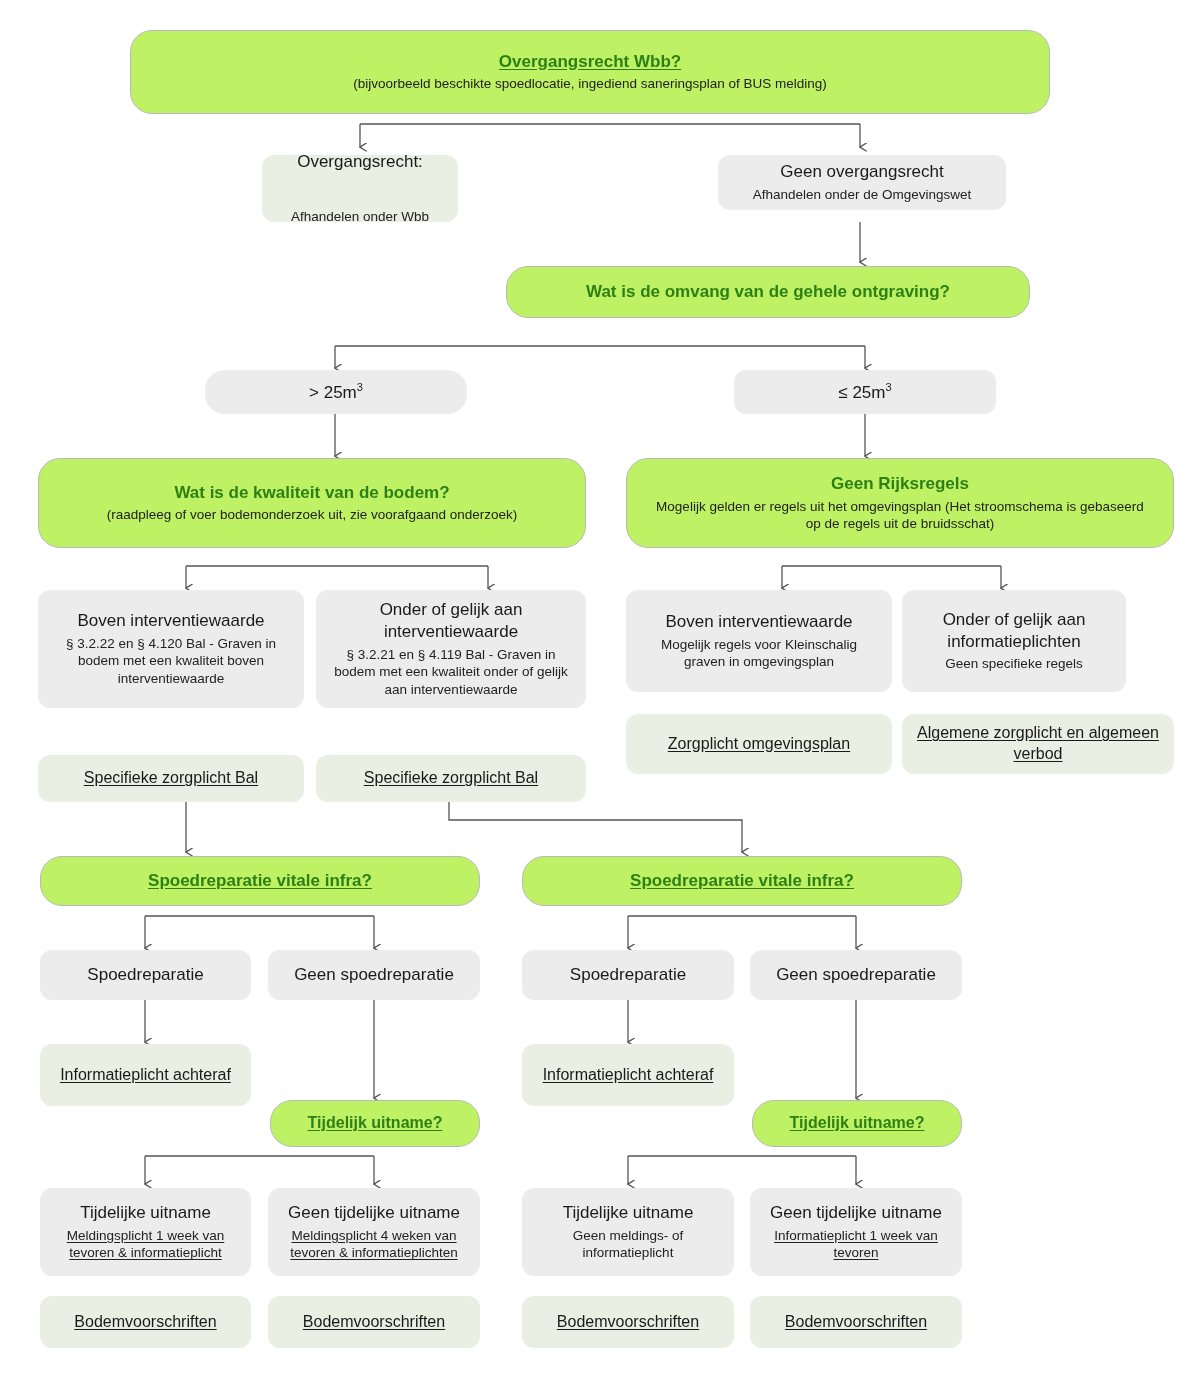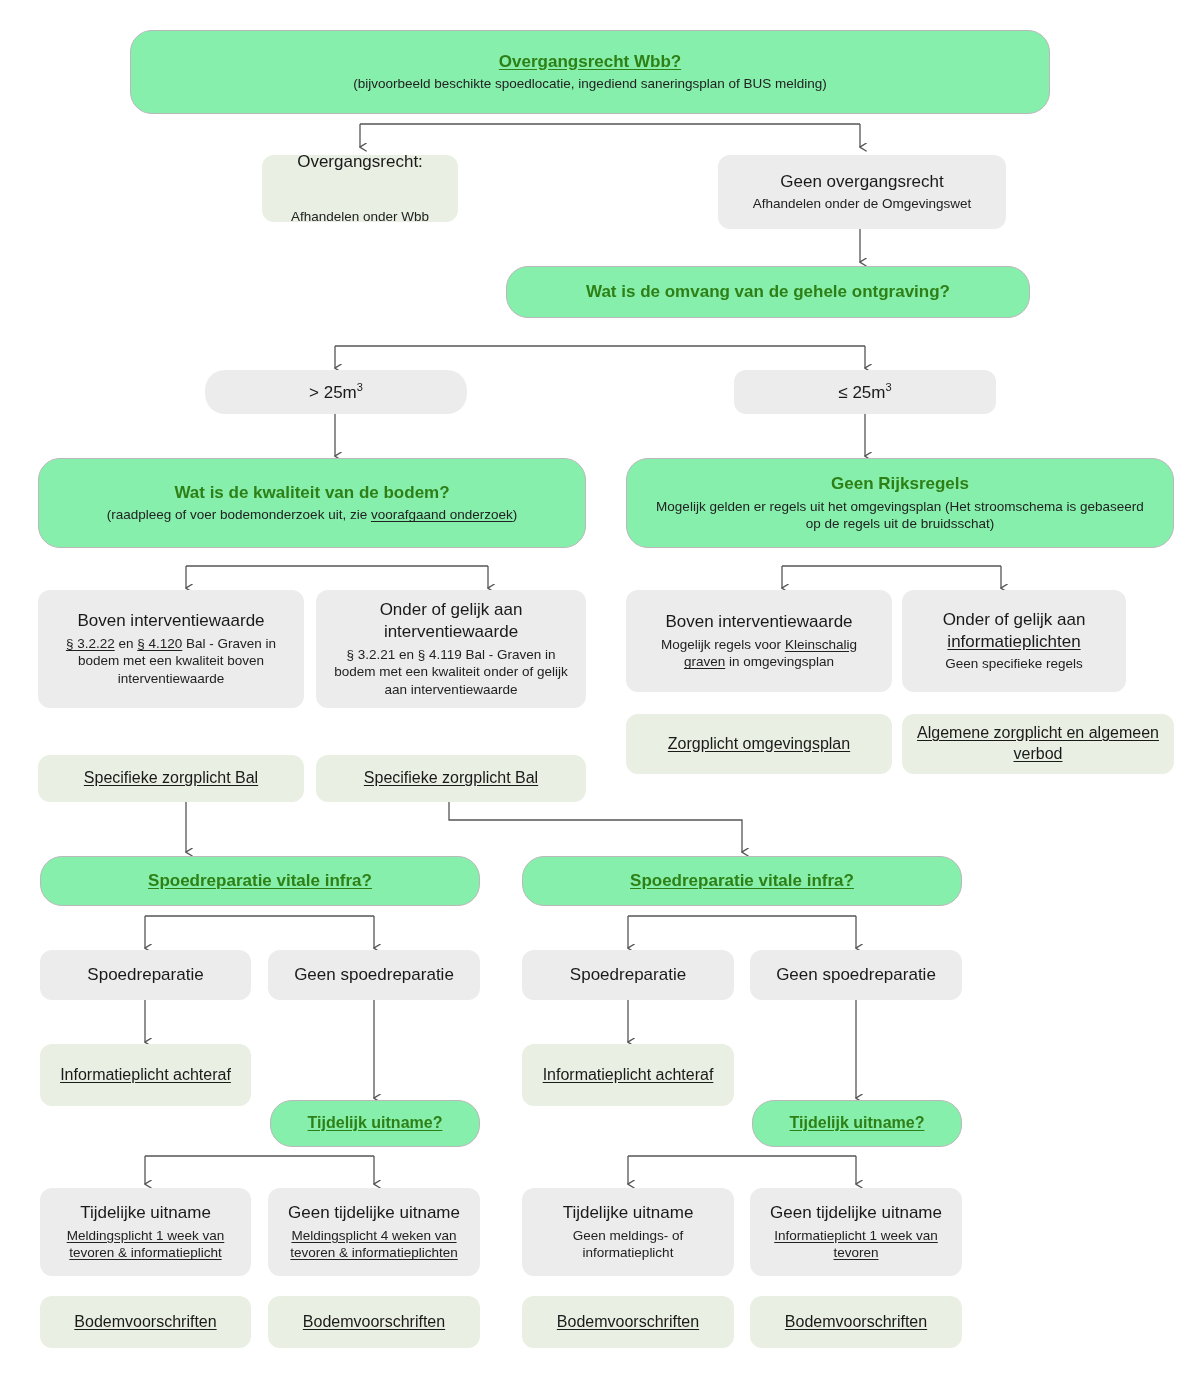--- a/index.html
+++ b/index.html
@@ -31,21 +31,21 @@
     align-items:center;
     justify-content:center;
     text-align:center;
     border-radius:12px;
     padding:8px 12px;
     z-index:2;
   }
   .node.gray{ background:#ececec; }
   .node.green{ background:#e9efe2;gap:32px; }
   .node.outline{
-    background:#86efac;
+    background:#bef264;
     border:1px solid #b9b9b9;
     border-radius:22px;
   }
   .ttl{
     font-size:17px;
     line-height:1.28;
     color:#1a1a1a;
     font-weight:400;
   }
   .ttl.greentxt{ color:#2e8016; font-weight:700; }
@@ -58,21 +58,21 @@
   }
   .sub.u{ text-decoration:underline; text-underline-offset:2px; }
   .lbl-only{
     font-size:16px;
     color:#1a1a1a;
     text-decoration:underline;
     text-underline-offset:2px;
     line-height:1.3;
   }
   .sup{ font-size:0.65em; vertical-align:super; }
-  .mark-u{ text-decoration:underline; text-underline-offset:2px; }
+  .mark-u{ text-underline-offset:2px; }
 </style>
 </head>
 <body>
 
 <div id="flow">
 
   <svg class="connectors" viewBox="0 0 1200 1391">
     <defs>
       <marker id="ah" markerWidth="9" markerHeight="9" refX="4.2" refY="7.4" orient="auto" markerUnits="userSpaceOnUse">
         <path d="M0.4,1.2 L4.3,7.6 L8.2,1.2" fill="none" stroke="#555" stroke-width="1.3" stroke-linecap="round" stroke-linejoin="round"></path>
@@ -142,21 +142,21 @@
   <div class="node outline" style="left:130px; top:30px; width:920px; height:84px;">
     <div class="ttl greentxt u">Overgangsrecht Wbb?</div>
     <div class="sub">(bijvoorbeeld beschikte spoedlocatie, ingediend saneringsplan of BUS melding)</div>
   </div>
 
   <div class="node green" style="left:262px; top:155px; width:196px; height:67px;">
     <div class="ttl">Overgangsrecht:</div>
     <div class="sub">Afhandelen onder Wbb</div>
   </div>
 
-  <div class="node gray" style="left:718px; top:155px; width:288px; height:74px;">
+  <div class="node gray" style="left:718px; top:155px; width:288px; height:55px;">
     <div class="ttl">Geen overgangsrecht</div>
     <div class="sub">Afhandelen onder de Omgevingswet</div>
   </div>
 
   <div class="node outline" style="left:506px; top:266px; width:524px; height:52px;">
     <div class="ttl greentxt">Wat is de omvang van de gehele ontgraving?</div>
   </div>
 
   <div class="node gray" style="left:205px; top:370px; width:262px; height:44px;border-radius:20px;">
     <div class="ttl">

